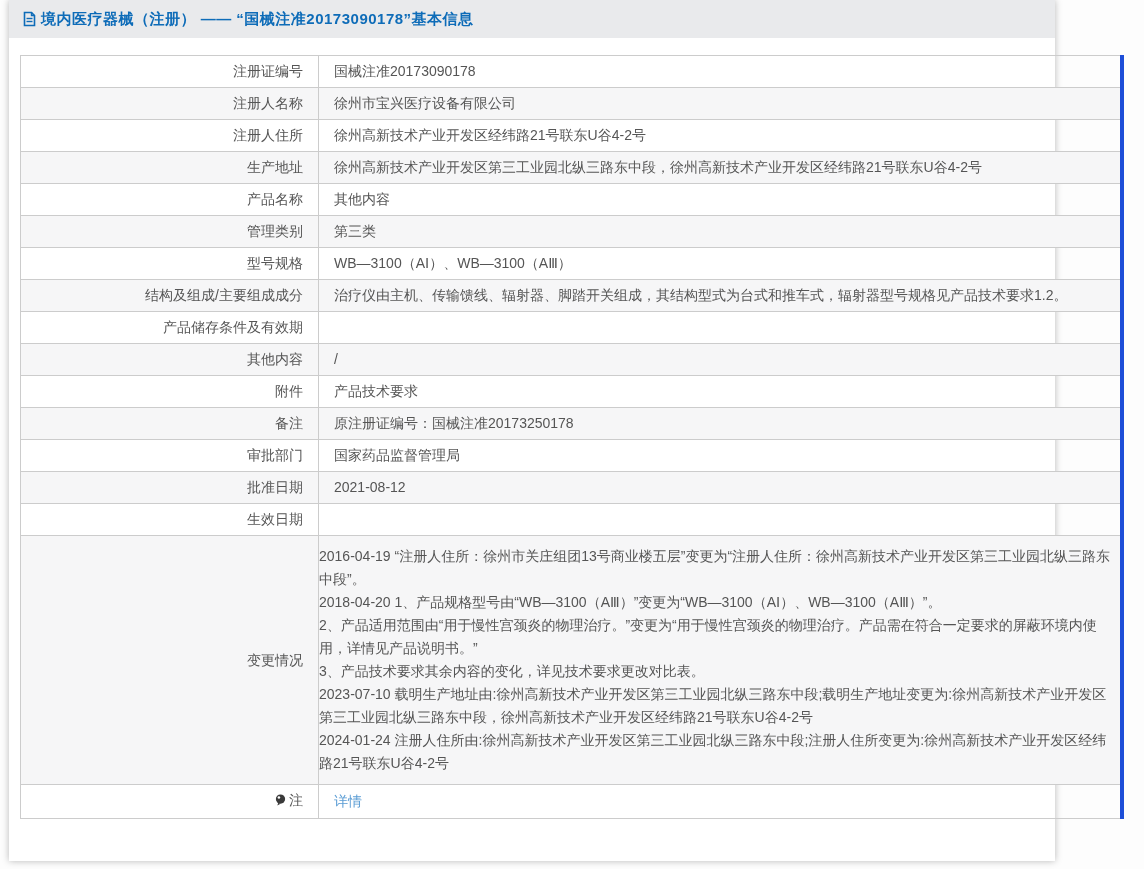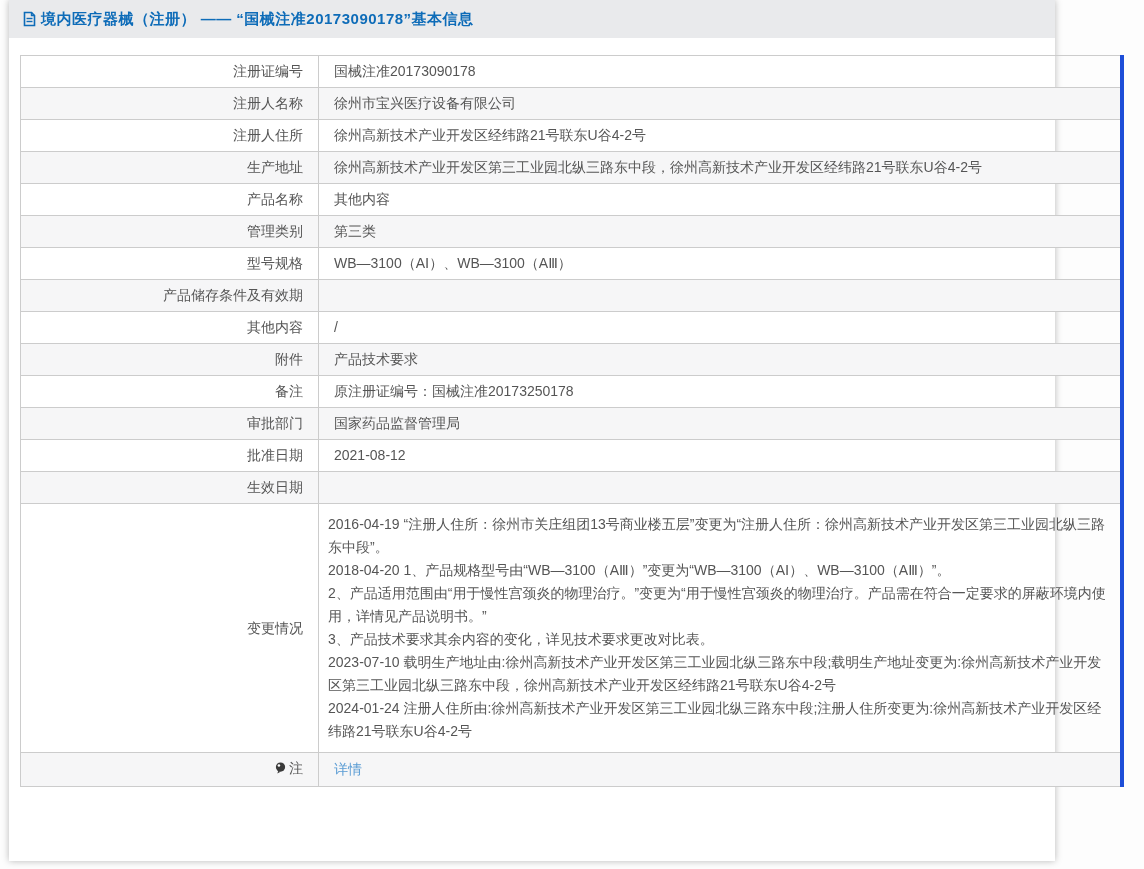--- a/index.html
+++ b/index.html
@@ -54,21 +54,21 @@
     color: #555555;
     padding: 7px 15px;
     line-height: 17px;
     vertical-align: middle;
     border-right: 4px solid #1d4ed8;
     word-break: break-all;
   }
   .info-table td.value-cell.multiline {
     white-space: pre-line;
     line-height: 23px;
-    padding: 9px 9px;
+    padding: 9px 0;
   }
   .info-table a {
     color: #5a9cd4;
     text-decoration: none;
   }
   .note-icon {
     display: inline-block;
     vertical-align: -2px;
     margin-right: 2px;
   }
@@ -113,20 +113,24 @@
         </tr>
         <tr>
           <td class="label-cell">管理类别</td>
           <td class="value-cell">第三类</td>
         </tr>
         <tr>
           <td class="label-cell">型号规格</td>
           <td class="value-cell">WB—3100（AⅠ）、WB—3100（AⅢ）</td>
         </tr>
         <tr>
+          <td class="label-cell">结构及组成/主要组成成分</td>
+          <td class="value-cell">治疗仪由主机、传输馈线、辐射器、脚踏开关组成，其结构型式为台式和推车式，辐射器型号规格见产品技术要求1.2。</td>
+        </tr>
+        <tr>
           <td class="label-cell">产品储存条件及有效期</td>
           <td class="value-cell"></td>
         </tr>
         <tr>
           <td class="label-cell">其他内容</td>
           <td class="value-cell">/</td>
         </tr>
         <tr>
           <td class="label-cell">附件</td>
           <td class="value-cell">产品技术要求</td>

